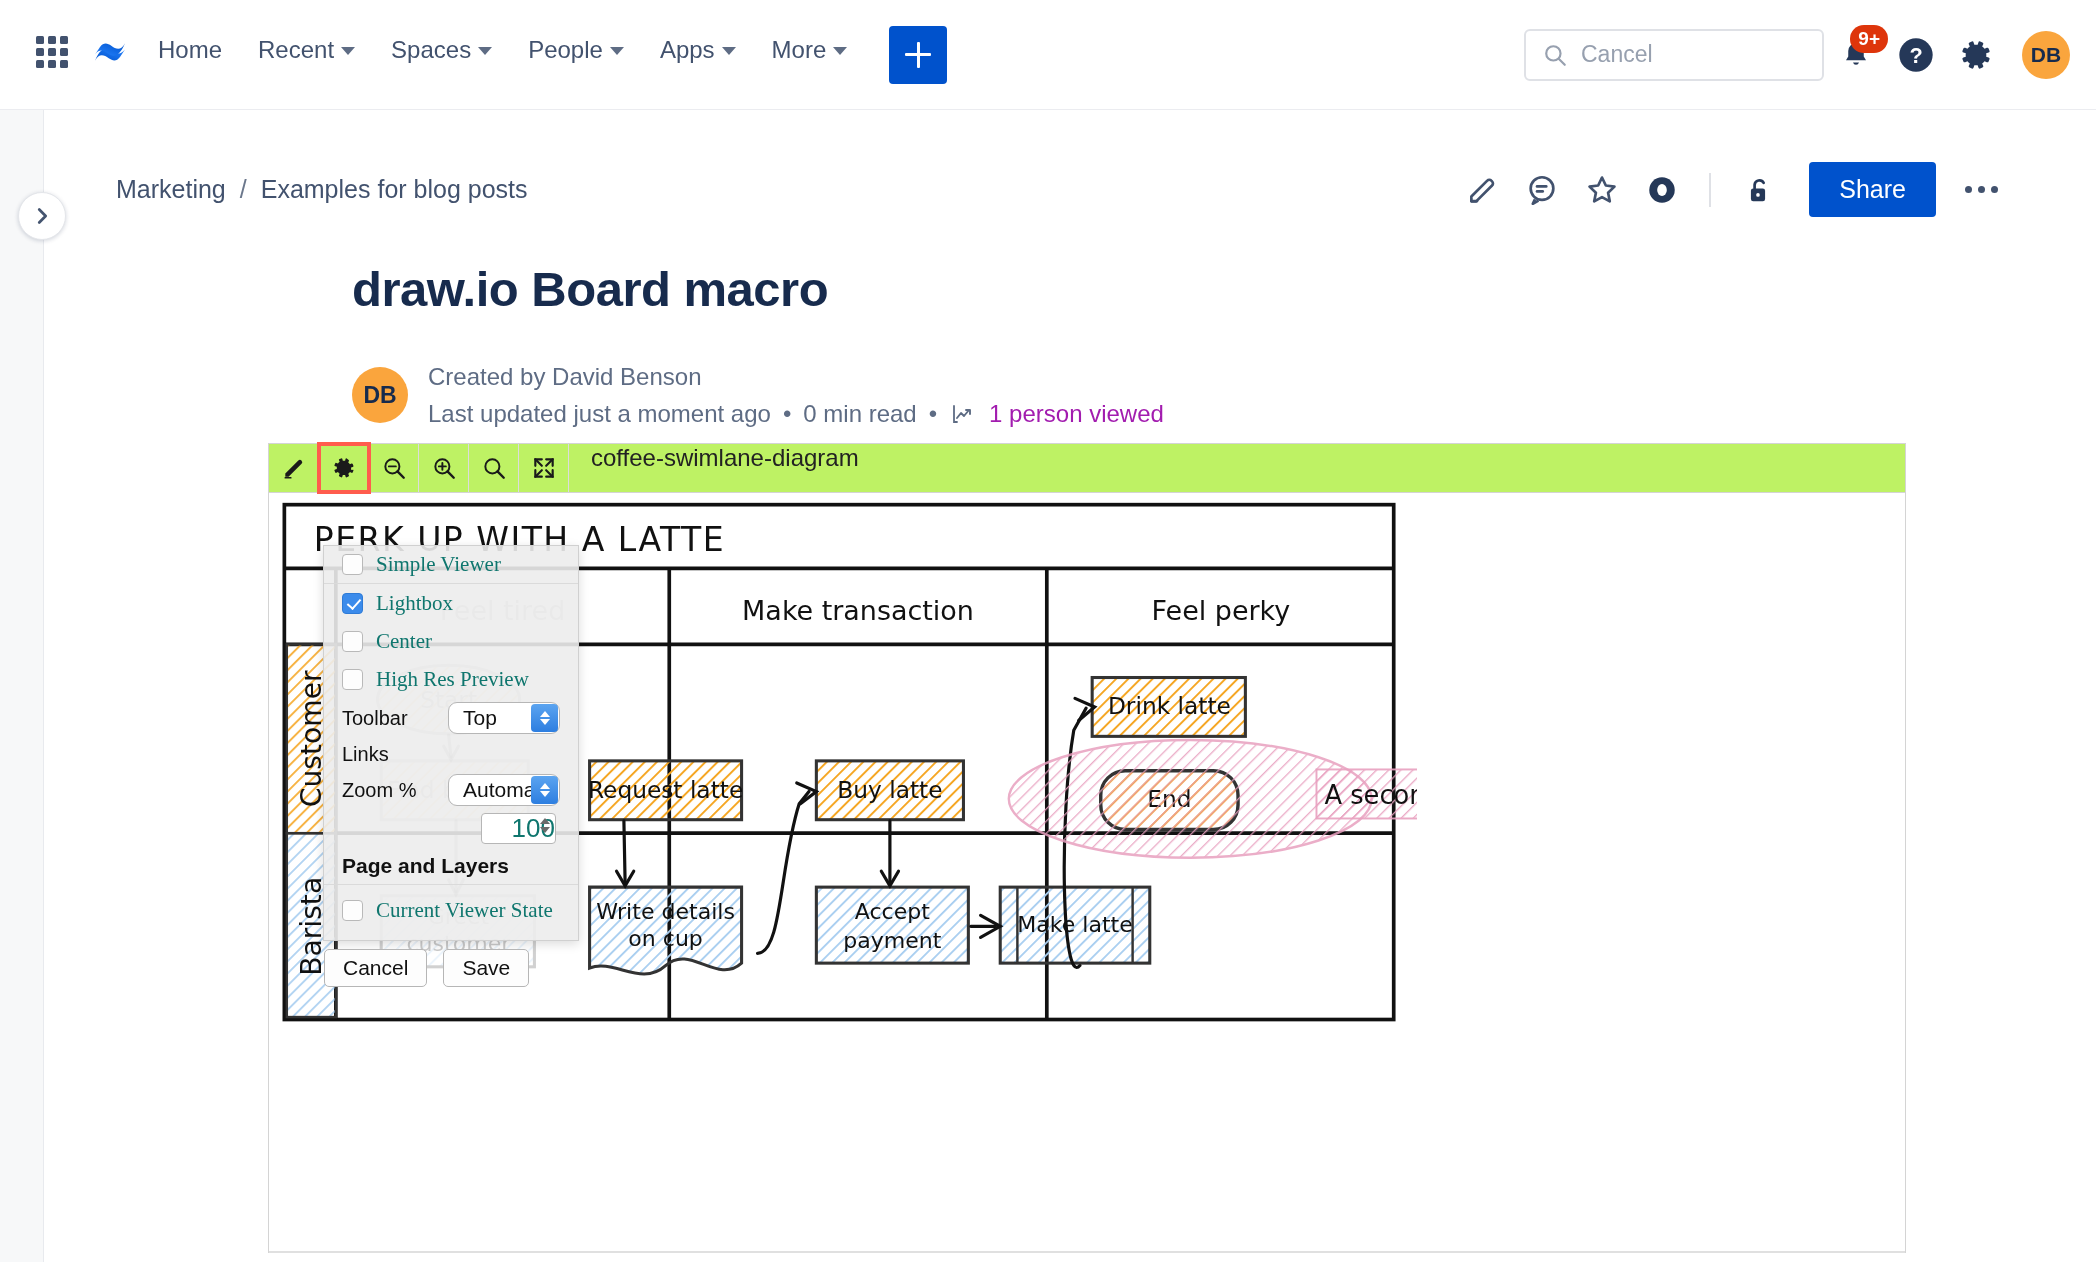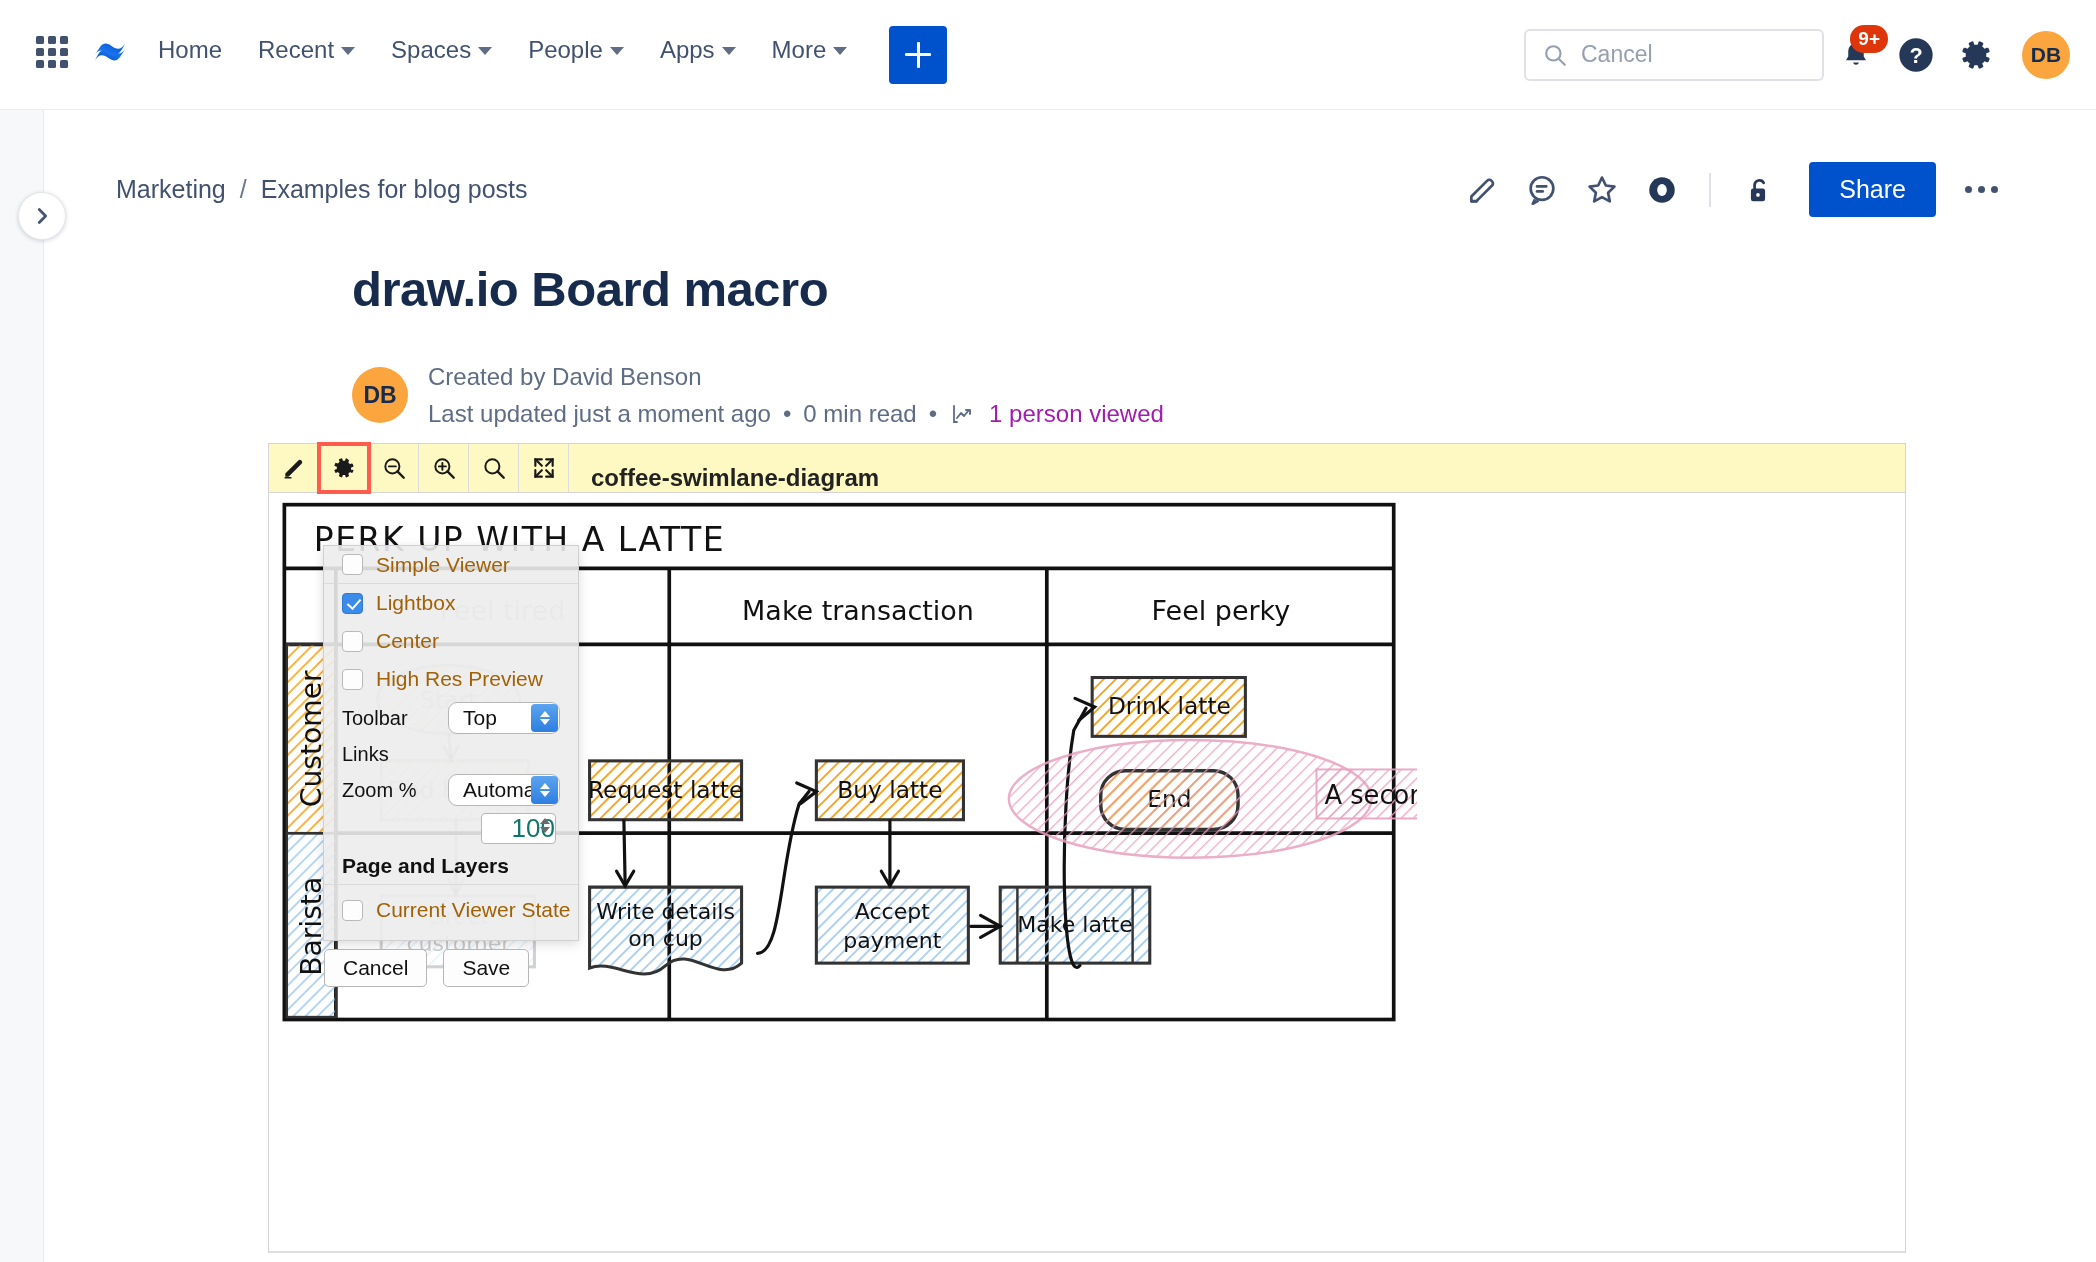--- a/index.html
+++ b/index.html
@@ -140,23 +140,23 @@
   #byline .l2 { font-size: 24px; color: #5e6c84; display: flex; align-items: center; gap: 12px; }
   #byline .dot { color: #5e6c84; }
   .viewed-link { color: #a21caf; cursor: pointer; }
 
   
   #macro {
     position: absolute; left: 232px; top: 333px;
     width: 1638px; height: 810px;
   }
   #macro-toolbar {
-    height: 50px; background: #fef9c3;
+    height: 50px; background: #bef264;
     border: 1px solid #d4d4d4;
-    display: flex; align-items: flex-end; font-weight: bold;
+    display: flex; align-items: flex-start;
   }
   .tb-btn {
     width: 50px; height: 48px;
     display: flex; align-items: center; justify-content: center;
     border-right: 1px solid #dcdcdc; cursor: pointer; position: relative;
   }
   .tb-btn.highlighted { outline: 4px solid #ff5c4d; outline-offset: -2px; z-index: 3; }
   #diagram-name { font-size: 24px; color: #222; padding-left: 22px; }
 
   #canvas {
@@ -192,21 +192,21 @@
     border: 1px solid #b9b9b9; background: #fdfdfd; flex: none;
     cursor: pointer; position: relative;
   }
   .cb.checked { background: #3b8beb; border-color: #2f7bd6; }
   .cb.checked::after {
     content: ""; position: absolute;
     left: 6.5px; top: 2.5px; width: 6px; height: 11px;
     border: solid #fff; border-width: 0 2.6px 2.6px 0;
     transform: rotate(42deg);
   }
-  .opt-label { font-size: 21px; color: #a16207; white-space: nowrap; font-family: Liberation Sans, sans-serif; }
+  .opt-label { font-size: 21px; color: #0f766e; white-space: nowrap; font-family: Liberation Serif, serif; }
   .field-row {
     display: flex; align-items: center; gap: 10px;
     padding: 0 18px; height: 40px;
   }
   .field-label { font-size: 20px; color: #111; min-width: 96px; }
   .mac-select {
     position: relative; width: 155px; height: 32px;
     background: #fff; border: 1px solid #b6b6b6; border-radius: 9px;
     display: flex; align-items: center; padding-left: 14px;
     font-size: 21px; color: #111; cursor: pointer;

